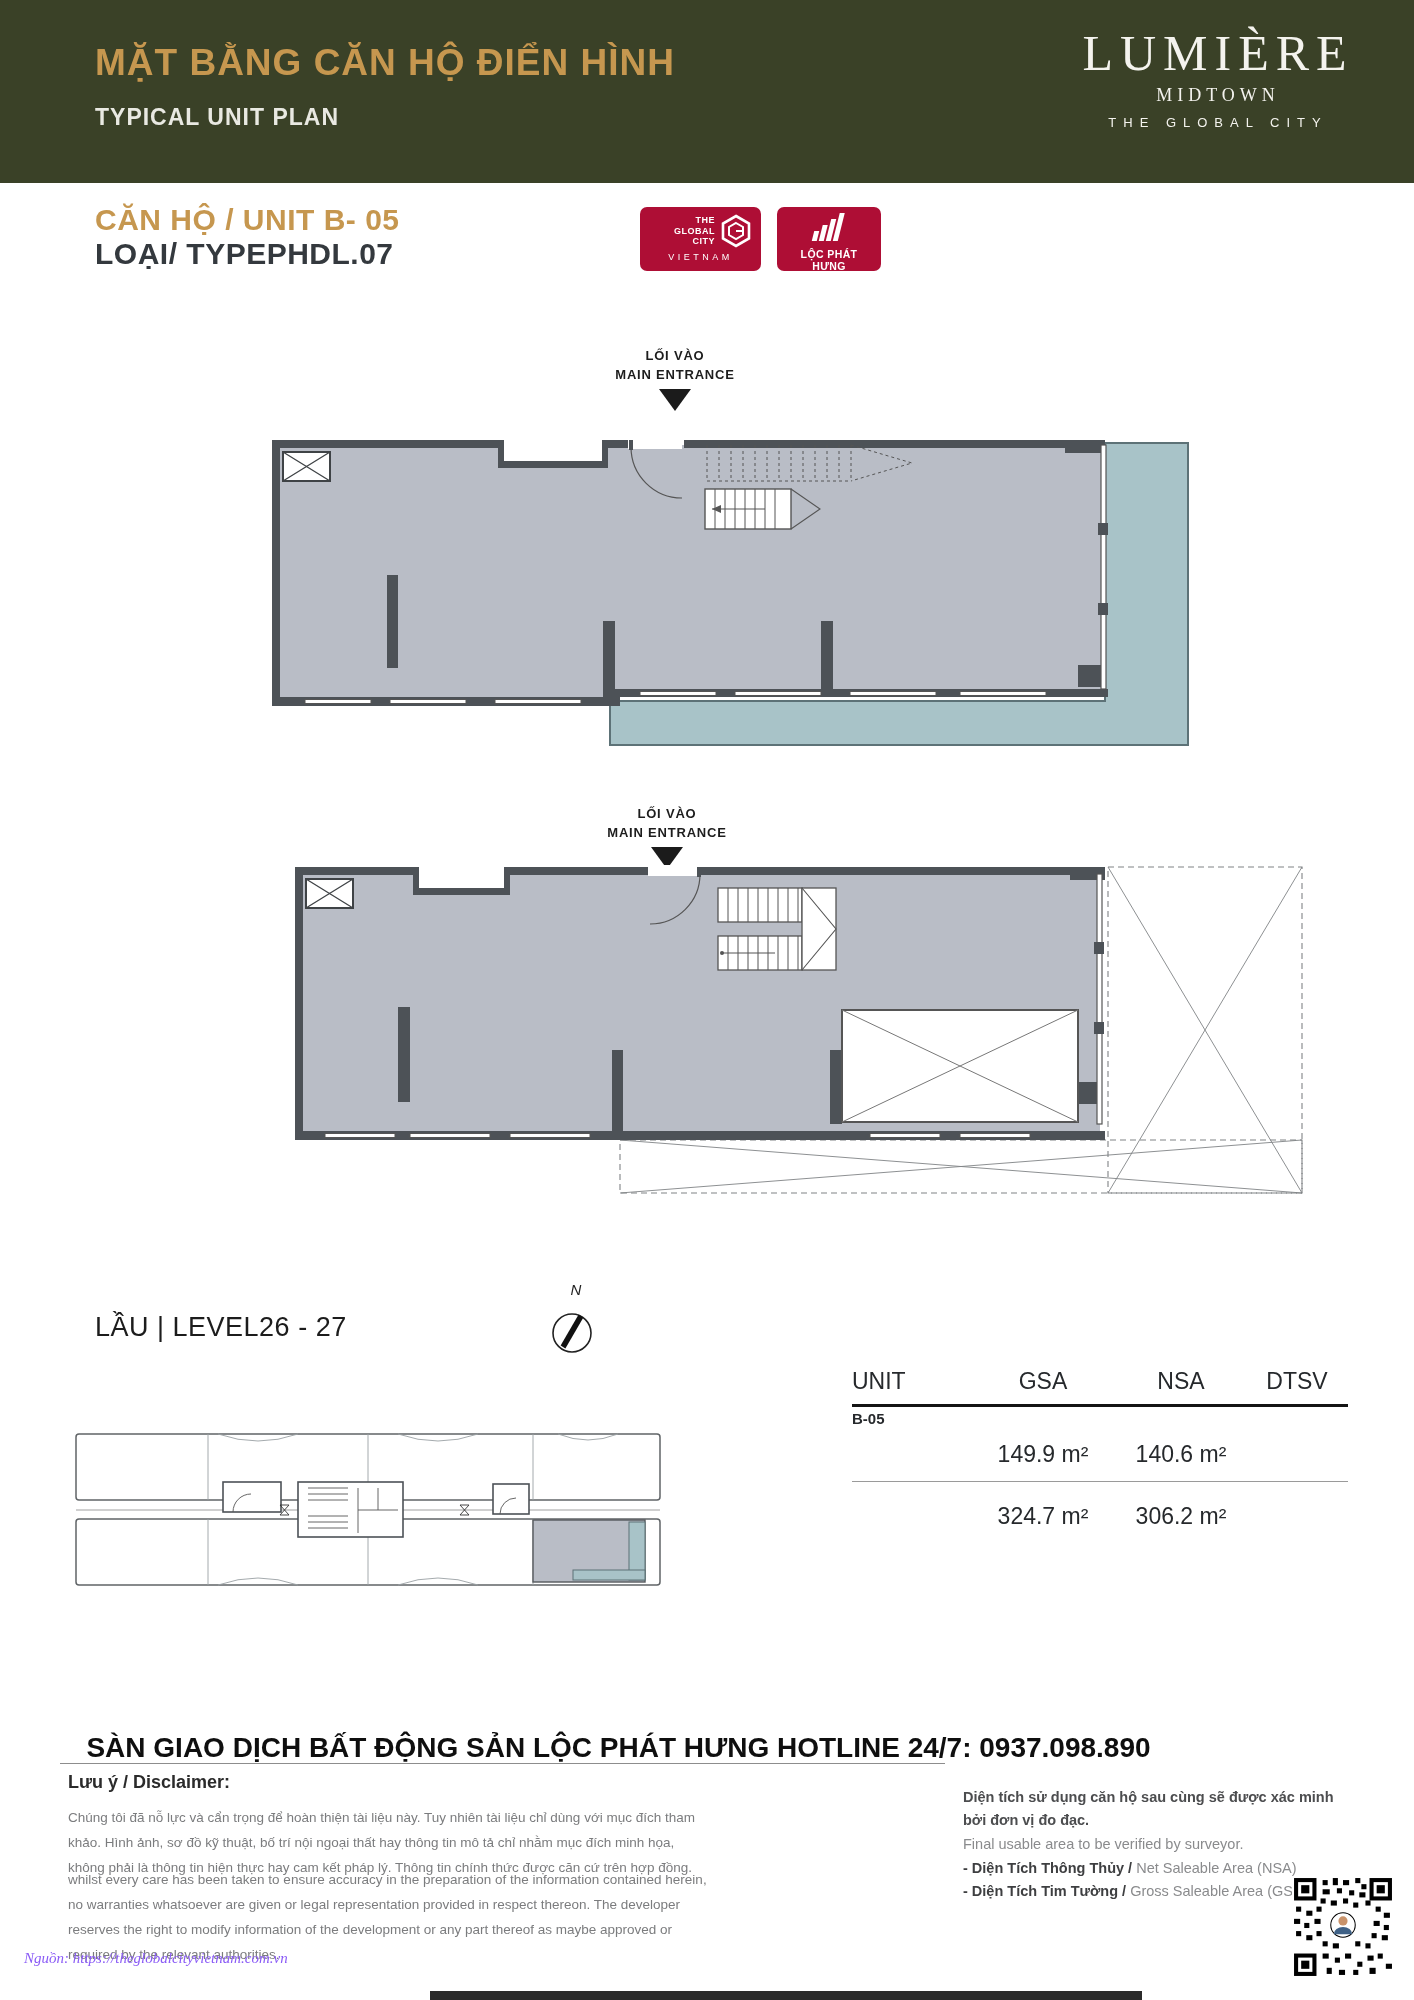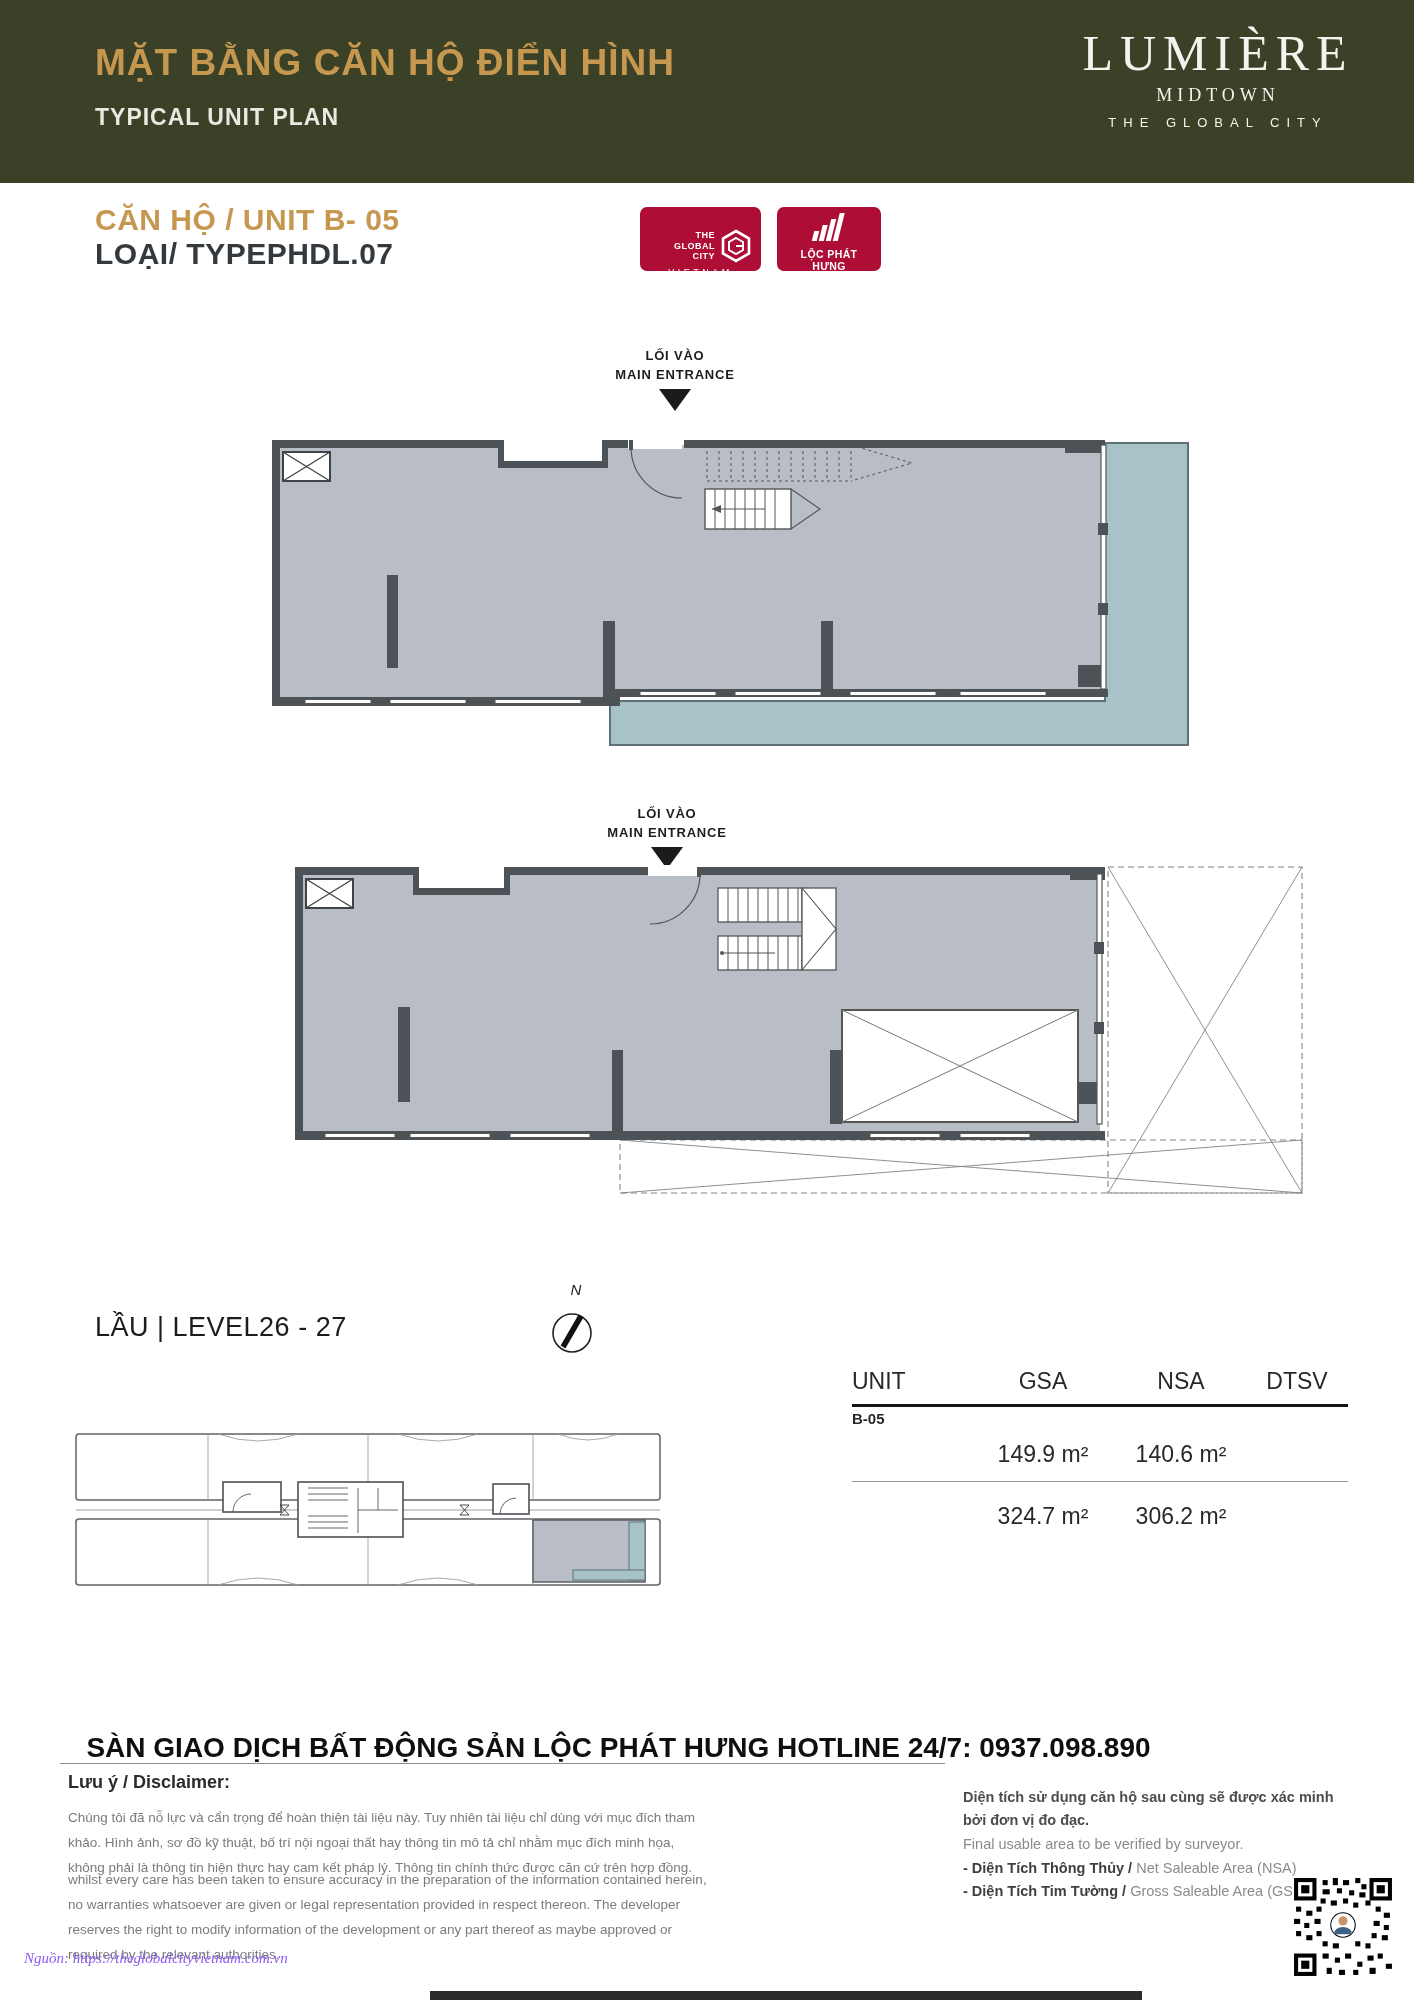--- a/index.html
+++ b/index.html
@@ -14,21 +14,21 @@
   .brand-name{font-family:"Liberation Serif",serif;font-size:50px;font-weight:400;letter-spacing:7px;line-height:1.1;}
   .brand-sub{font-family:"Liberation Serif",serif;font-size:18px;letter-spacing:5px;margin-top:4px;}
   .brand-tag{font-size:13px;letter-spacing:7px;margin-top:9px;font-weight:500;}
 
   
   .unit-line{position:absolute;left:95px;top:203px;font-size:30px;font-weight:700;color:#bf8e4e;letter-spacing:0.5px;}
   .type-line{position:absolute;left:95px;top:237px;font-size:30px;font-weight:700;color:#34393e;letter-spacing:0.5px;}
 
   
   .logo{position:absolute;top:207px;height:64px;border-radius:7px;color:#fff;box-sizing:border-box;}
-  .logo-gc{left:640px;width:121px;padding:22px 9px 5px 9px;}
+  .logo-gc{left:640px;width:121px;padding:7px 9px 5px 9px;}
   .logo-gc .gc-top{display:flex;justify-content:flex-end;align-items:center;gap:5px;}
   .logo-gc .gc-words{text-align:right;font-size:9px;font-weight:700;line-height:1.15;letter-spacing:0.5px;}
   .logo-gc .gc-country{text-align:center;font-size:9px;letter-spacing:3.5px;margin-top:4px;font-weight:500;}
   .logo-lph{left:777px;width:104px;padding:5px 8px;}
   .logo-lph .lph-mono{display:flex;justify-content:center;}
   .logo-lph .lph-name{text-align:center;font-size:10.5px;font-weight:700;letter-spacing:0.4px;margin-top:6px;}
   .lph-sub{display:flex;align-items:center;gap:3px;margin-top:1px;}
   .lph-sub::before,.lph-sub::after{content:"";flex:1;height:1px;background:#fff;}
   .lph-sub span{font-size:5.5px;letter-spacing:2.5px;font-weight:500;}
 

